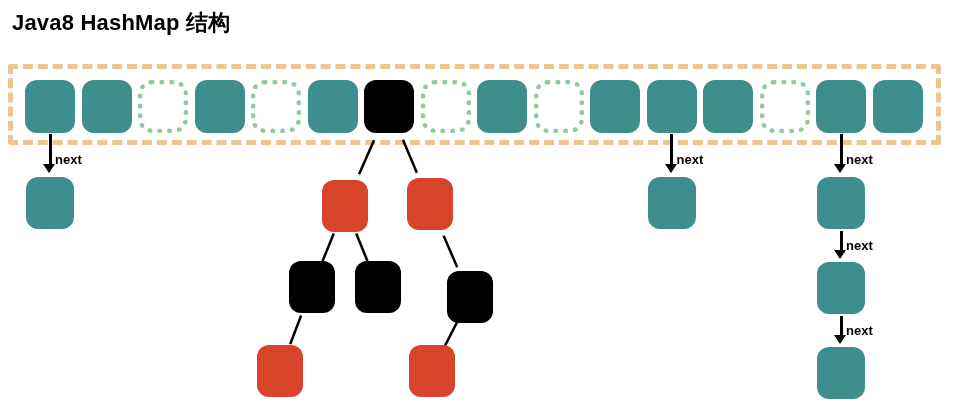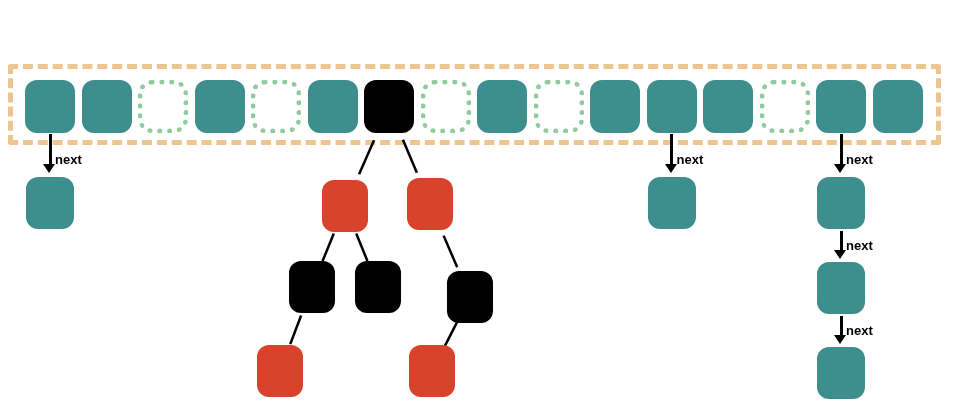--- a/index.html
+++ b/index.html
@@ -38,20 +38,21 @@
     position:absolute; font-size:13px; font-weight:bold; color:var(--black,#000); white-space:nowrap;
   }
   svg.edges {
     position:absolute; left:0; top:0; pointer-events:none;
   }
 </style>
 </head>
 <body>
 
 <div class="canvas">
+  <div class="title">Java8 HashMap 结构</div>
   <div class="array-box"></div>
   <div id="cells">
       <div class="cell occupied" style="left: 25px; top: 80px; width: 50px; height: 53px;"></div>
       <div class="cell occupied" style="left: 81.5px; top: 80px; width: 50px; height: 53px;"></div>
       <div class="cell empty" style="left: 138px; top: 80px; width: 50px; height: 53px;"></div>
       <div class="cell occupied" style="left: 194.5px; top: 80px; width: 50px; height: 53px;"></div>
       <div class="cell empty" style="left: 251px; top: 80px; width: 50px; height: 53px;"></div>
       <div class="cell occupied" style="left: 307.5px; top: 80px; width: 50px; height: 53px;"></div>
       <div class="cell tree_root" style="left: 364px; top: 80px; width: 50px; height: 53px;"></div>
       <div class="cell empty" style="left: 420.5px; top: 80px; width: 50px; height: 53px;"></div>

